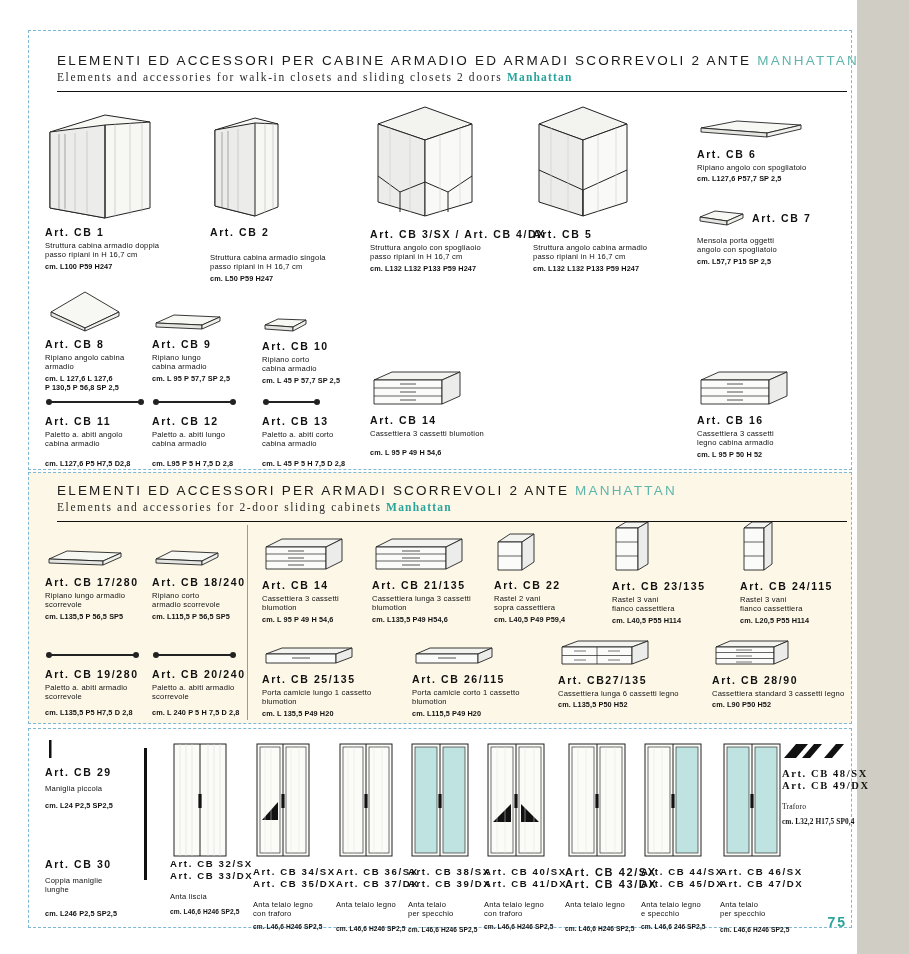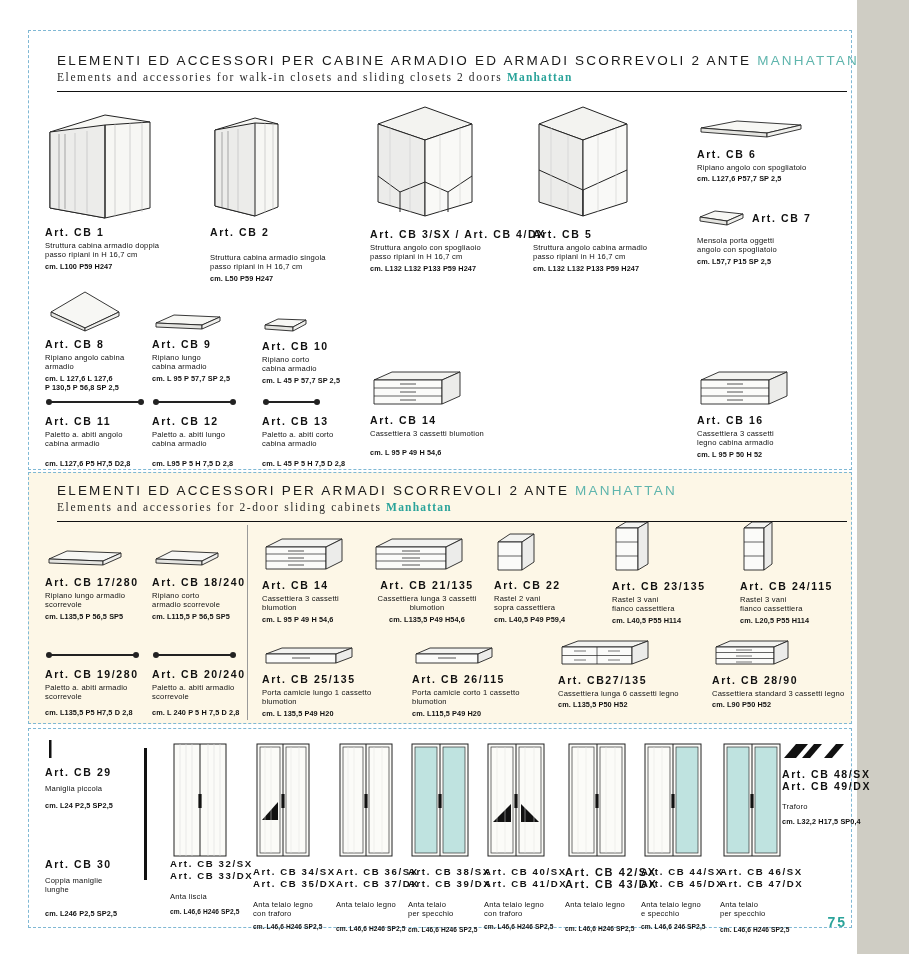--- a/index.html
+++ b/index.html
@@ -316,21 +316,21 @@
       <line x1="26" y1="16" x2="42" y2="16" stroke="#555" stroke-width="1"></line>
       <line x1="26" y1="23" x2="42" y2="23" stroke="#555" stroke-width="1"></line>
       <line x1="26" y1="30" x2="42" y2="30" stroke="#555" stroke-width="1"></line>
     </svg>
     <div class="art" style="margin-top:6px">Art. CB 14</div>
     <div class="desc" style="margin-top:3px;white-space:pre-line;width:105px">Cassettiera 3 cassetti
 blumotion</div>
     <div class="dims" style="margin-top:2px;white-space:pre-line">cm. L 95 P 49 H 54,6</div>
   </div>
 
-  <div class="item" style="left:372px;top:535px;text-align:center;">
+  <div class="item" style="left:372px;top:535px;">
     <svg width="95" height="38" viewBox="0 0 95 38">
       <polygon points="4,12 20,4 90,4 74,12" fill="#f3f3f0" stroke="#222" stroke-width=".9"></polygon>
       <polygon points="4,12 74,12 74,34 4,34" fill="#fbfbf9" stroke="#222" stroke-width=".9"></polygon>
       <polygon points="74,12 90,4 90,26 74,34" fill="#ececea" stroke="#222" stroke-width=".9"></polygon>
       <line x1="4" y1="19" x2="74" y2="19" stroke="#222" stroke-width=".7"></line>
       <line x1="4" y1="26" x2="74" y2="26" stroke="#222" stroke-width=".7"></line>
       <line x1="30" y1="16" x2="48" y2="16" stroke="#555" stroke-width="1"></line>
       <line x1="30" y1="23" x2="48" y2="23" stroke="#555" stroke-width="1"></line>
       <line x1="30" y1="30" x2="48" y2="30" stroke="#555" stroke-width="1"></line>
     </svg>
@@ -478,21 +478,21 @@
   <div class="item" style="left:45px;top:858px;">
     <div class="art">Art. CB 30</div>
     <div class="desc" style="margin-top:6px;white-space:pre-line;width:110px">Coppia maniglie
 lunghe</div>
     <div class="dims" style="margin-top:14px;white-space:pre-line">cm. L246 P2,5 SP2,5</div>
   </div>
   <svg style="position:absolute;left:142px;top:748px;" width="8" height="132">
     <rect x="2" y="0" width="3" height="132" fill="#111"></rect>
   </svg>
 
-  <div class="item" style="left:782px;top:742px;">
+  <div class="item" style="left:782px;top:742px;font-family:Liberation Serif, serif;">
     <svg width="64" height="20" viewBox="0 0 64 20">
       <polygon points="2,16 14,2 26,2 14,16" fill="#111"></polygon>
       <polygon points="20,16 32,2 40,2 28,16" fill="#111"></polygon>
       <polygon points="42,16 54,2 62,2 50,16" fill="#111"></polygon>
     </svg>
     <div class="art" style="margin-top:6px;white-space:pre-line;line-height:12px">Art. CB 48/SX
 Art. CB 49/DX</div>
     <div class="desc" style="margin-top:10px;white-space:pre-line;width:70px">Traforo</div>
     <div class="dims" style="margin-top:6px;white-space:pre-line">cm. L32,2 H17,5 SP0,4</div>
   </div>

